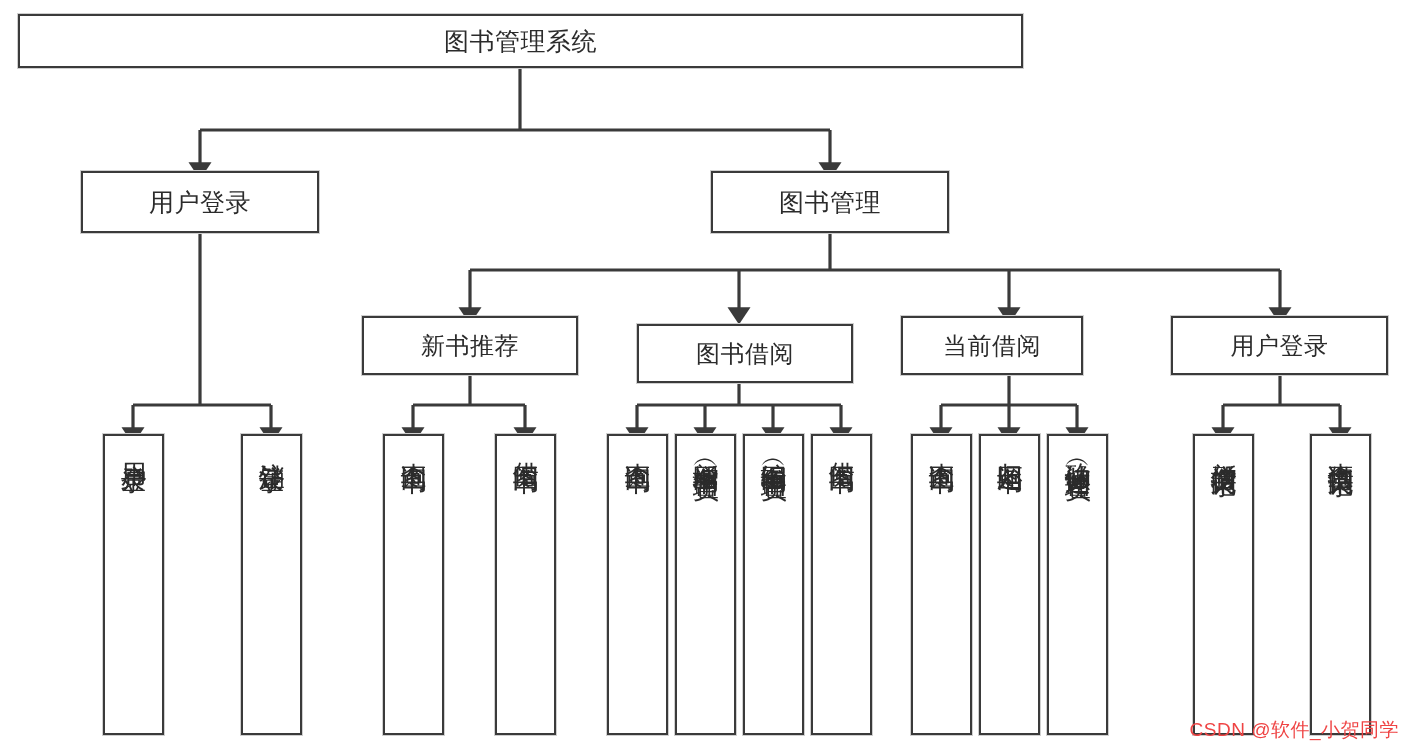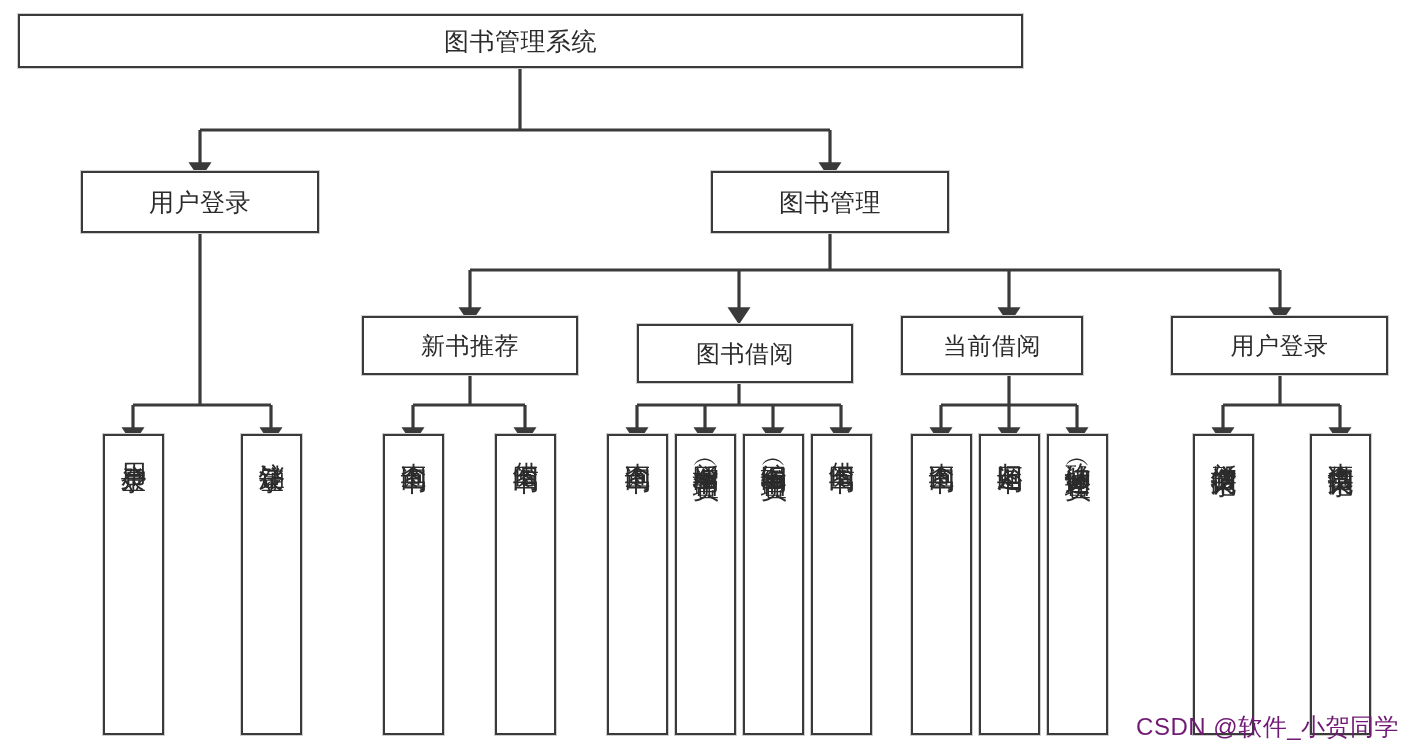--- a/index.html
+++ b/index.html
@@ -56,22 +56,22 @@
     text-orientation: upright;
     font-size: 26px;
     line-height: 1.06;
     letter-spacing: 2px;
     white-space: nowrap;
   }
   #watermark {
     position: absolute;
     right: 6px;
     bottom: 4px;
-    font-size: 24px;
-    color: #701a75;
+    font-size: 19px;
+    color: #ef4444;
     z-index: 5;
     white-space: nowrap;
     letter-spacing: 0.5px;
   }
 </style>
 </head>
 <body>
 
 <div id="canvas">
 

